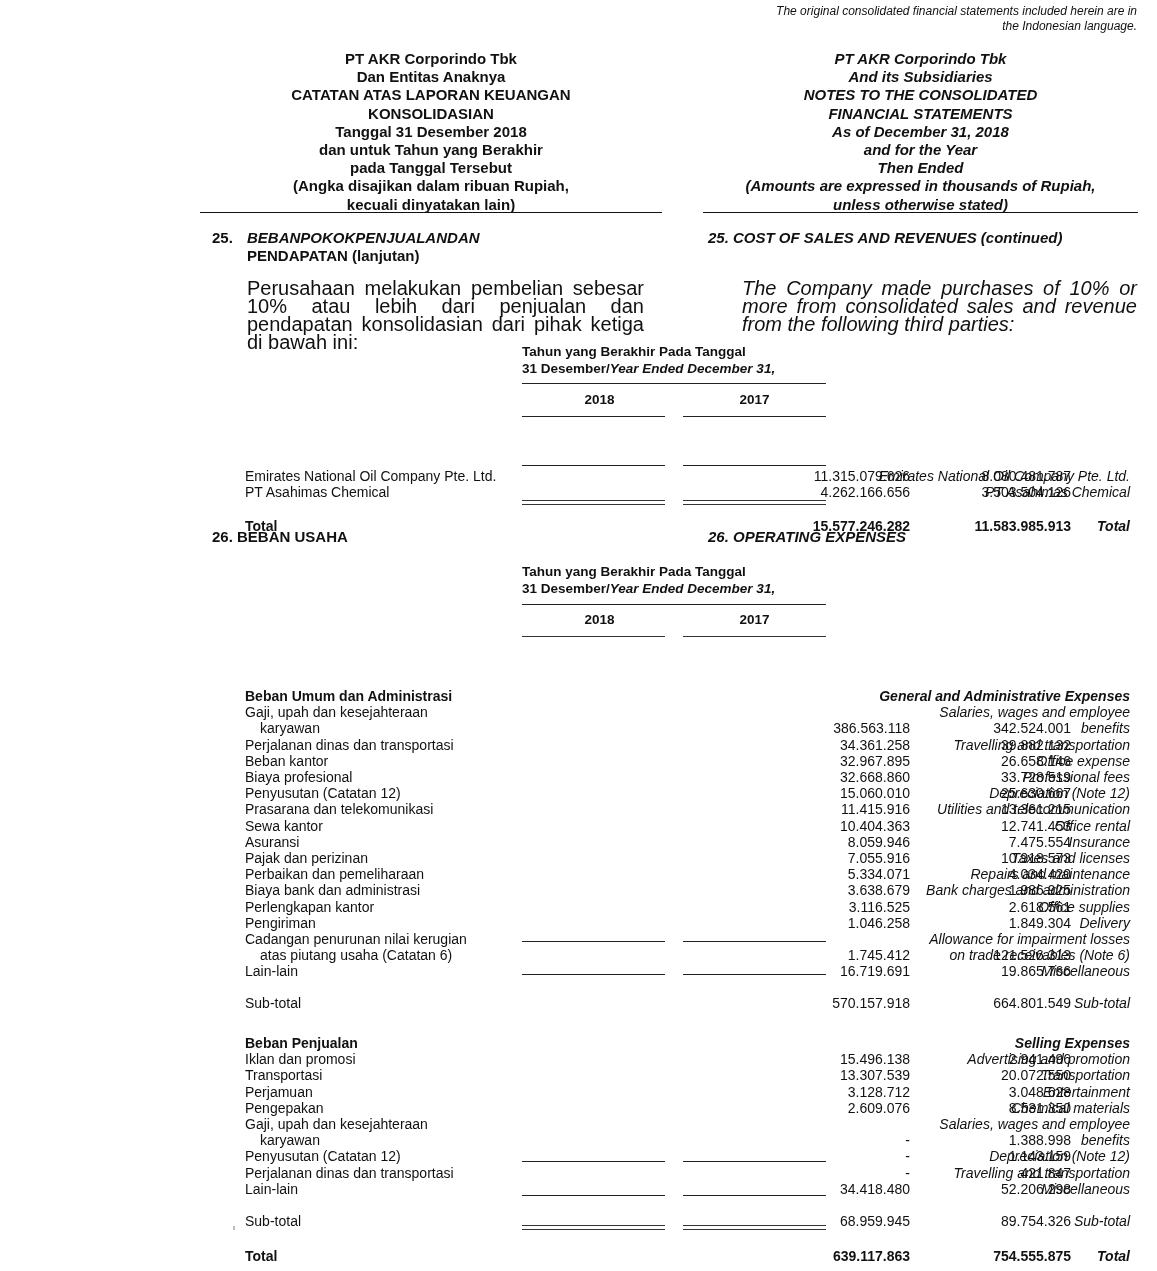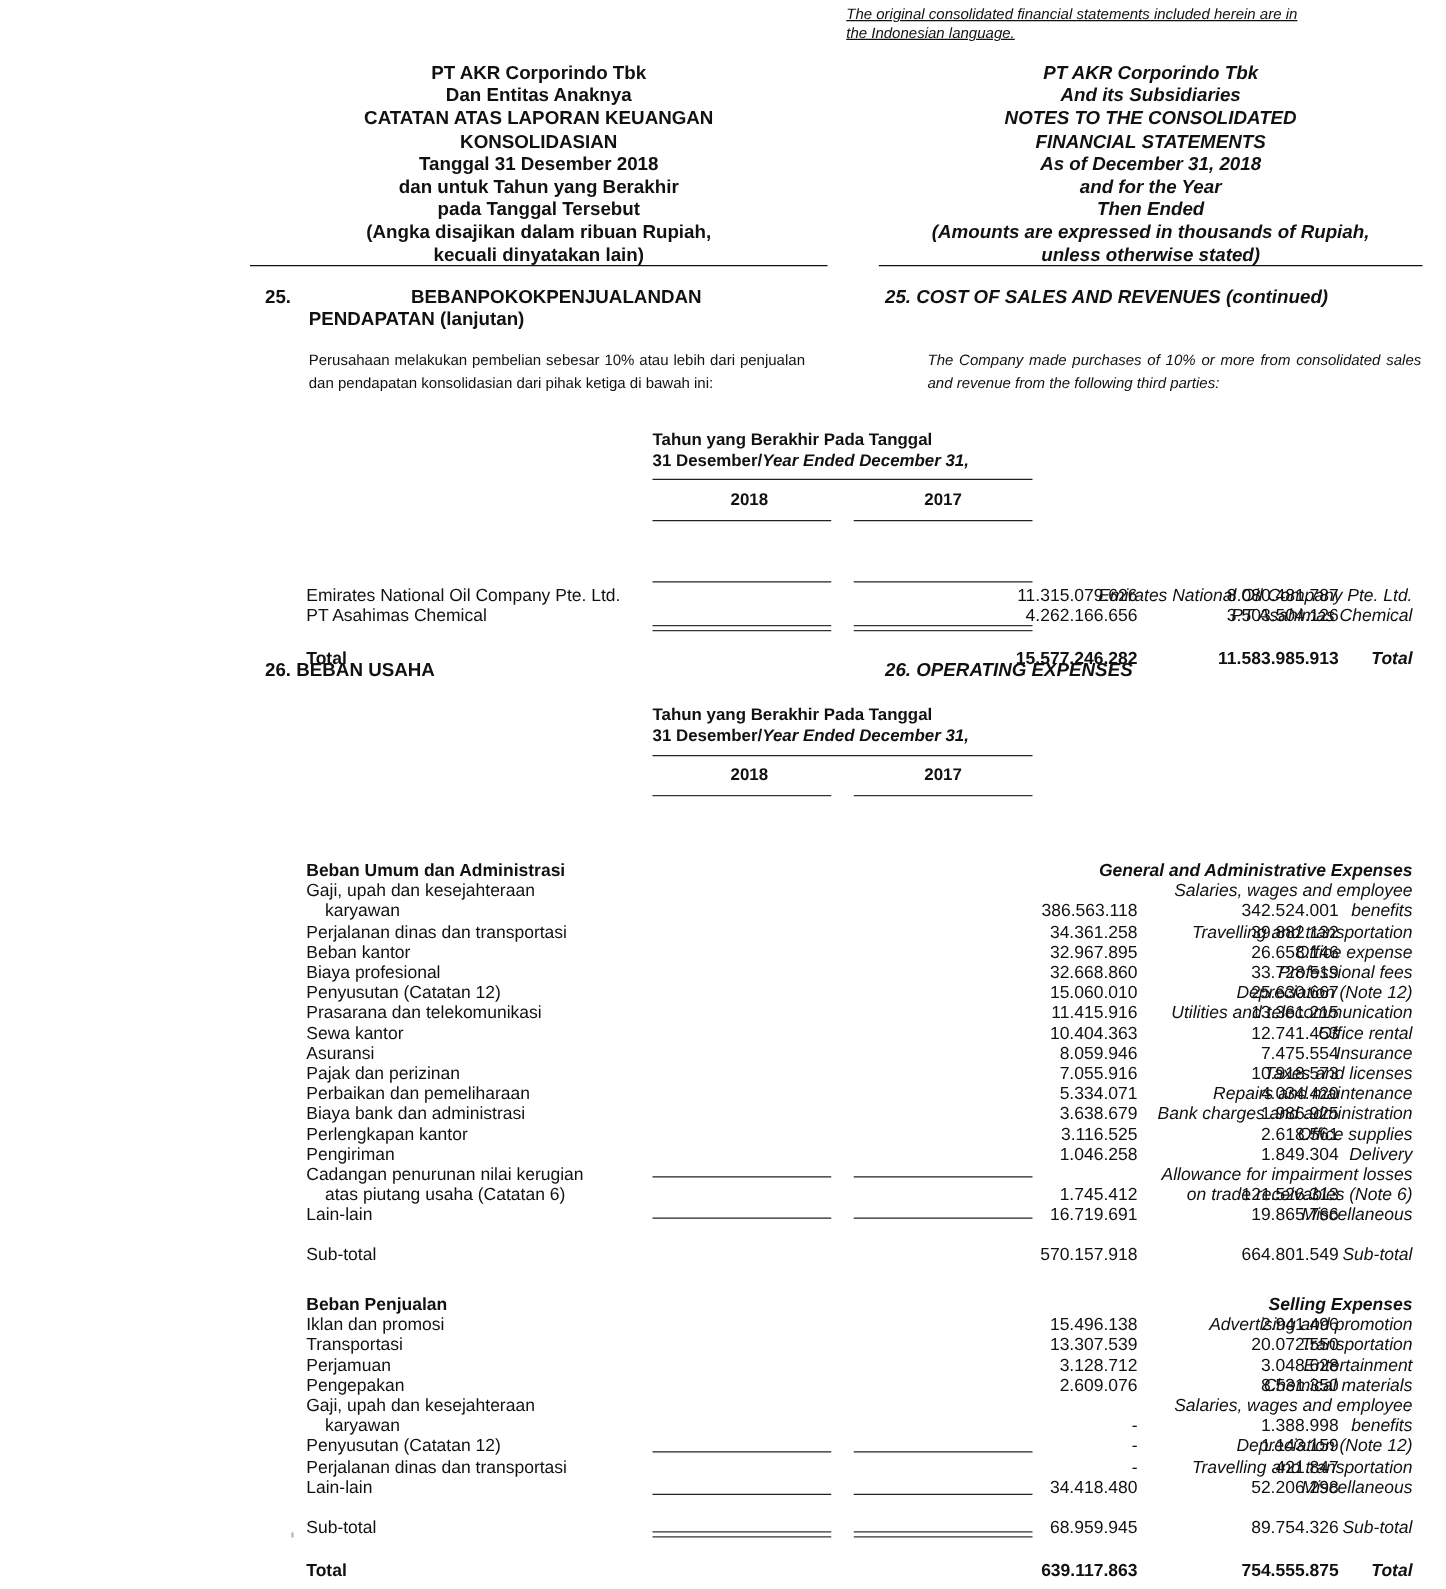--- a/index.html
+++ b/index.html
@@ -1,32 +1,32 @@
 <!DOCTYPE html>
 <html><head>
   <meta charset="utf-8">
   <style>
     html, body { margin: 0; padding: 0; background: #ffffff; }
     body { width: 1157px; height: 1271px; position: relative; overflow: hidden; color: #111; font-family: "Liberation Sans", sans-serif; }
     .abs { position: absolute; }
-    .note-top { right: 20px; top: 4px; width: 460px; font-style: italic; font-size: 12px; line-height: 15px; text-decoration: underline; }
+    .note-top { right: 20px; top: 4px; width: 460px; text-align: right; font-style: italic; font-size: 12px; line-height: 15px; }
     .hdr { top: 50px; width: 462px; text-align: center; font-weight: bold; font-size: 15px; line-height: 18.2px; }
     .hdr.left { left: 200px; }
     .hdr.right { left: 703px; width: 435px; font-style: italic; }
     .hdr-rule { top: 212px; height: 0; border-top: 1.5px solid #111; }
     .hdr-rule.left { left: 200px; width: 462px; }
     .hdr-rule.right { left: 703px; width: 435px; }
 
     .sec-title { font-weight: bold; font-size: 15px; line-height: 18px; }
     .sec25-left { left: 212px; top: 229px; width: 432px; }
     .sec25-left .num { position: absolute; left: 0; top: 0; }
-    .sec25-left .t1 { position: absolute; left: 35px; top: 0; width: 396px; display: flex; justify-content: center; }
+    .sec25-left .t1 { position: absolute; left: 35px; top: 0; width: 396px; display: flex; justify-content: flex-start; font-style: italic; }
     .sec25-left .t2 { position: absolute; left: 35px; top: 18px; }
     .sec25-right { left: 708px; top: 229px; font-style: italic; }
-    .para { font-size: 12px; line-height: 18px; text-align: justify; }
+    .para { font-size: 20px; line-height: 18px; text-align: justify; }
     .para.left { left: 247px; top: 279px; width: 397px; text-align-last: left; }
     .para.right { left: 742px; top: 279px; width: 395px; font-style: italic; text-align-last: left; }
 
     .colhead { font-size: 13.5px; line-height: 17px; font-weight: bold; }
     .colhead .ital { font-style: italic; }
     .year { font-weight: bold; font-size: 13.5px; text-align: center; width: 143px; }
     .rule { height: 0; border-top: 1.2px solid #333; }
     .rule.thick { border-top: 1.8px solid #222; }
     .dbl { height: 3px; border-top: 1.2px solid #333; border-bottom: 1.2px solid #333; }
 

